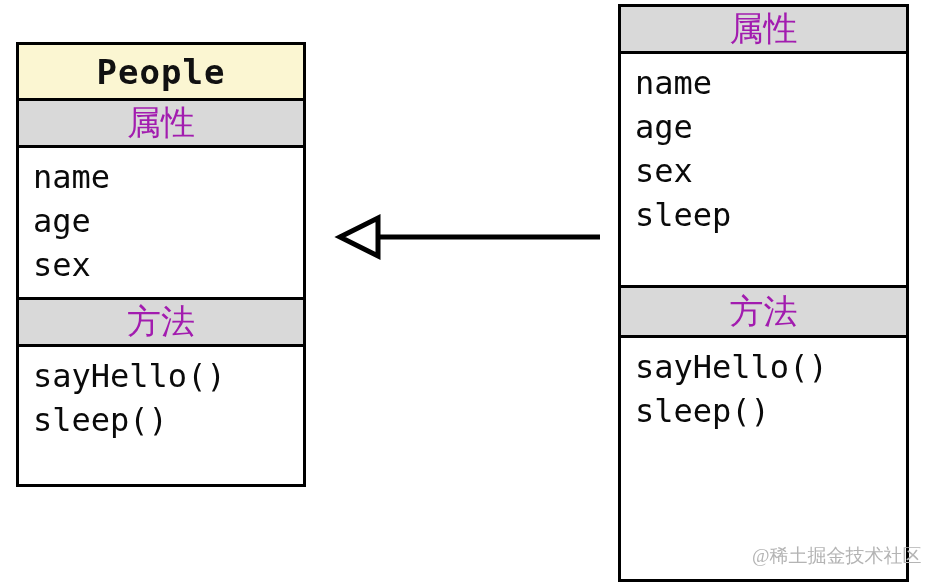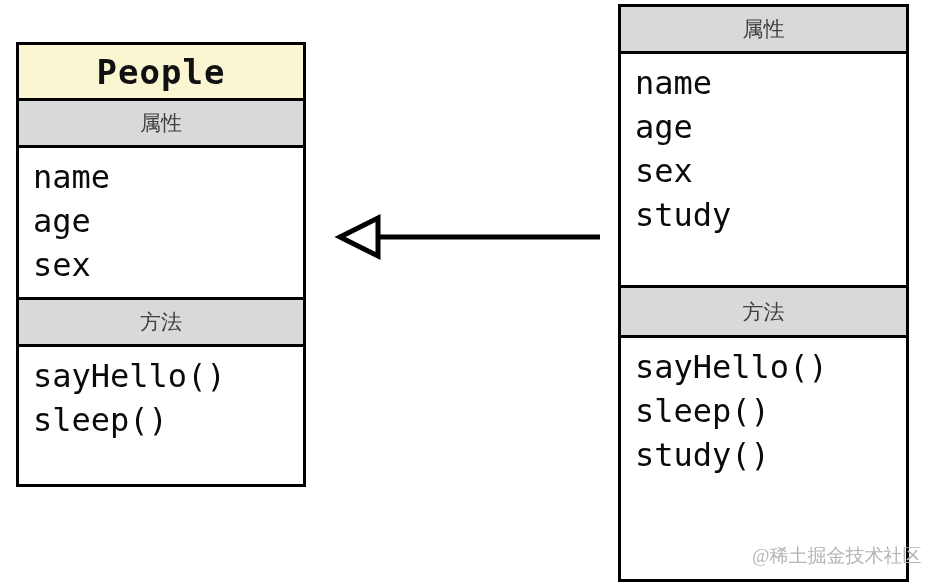--- a/index.html
+++ b/index.html
@@ -34,22 +34,22 @@
     letter-spacing:1px;
   }
   .people .class-title{height:56px;}
   .student .class-title{height:60px;}
 
   .section-label{
     background:var(--section-fill);
     border-bottom:3px solid var(--border);
     display:flex;align-items:center;justify-content:center;
     font-family:"DejaVu Sans","Liberation Sans",sans-serif;
-    font-size:21px;
-    color:#404040;
+    font-size:34px;
+    color:#a21caf;
   }
   .people .section-label{height:47px;}
   .student .section-label.attrs{height:47px;}
   .student .section-label.methods{height:50px;}
 
   .members{
     padding:7px 14px 0 14px;
     font-size:32px;
     color:#0a0a0a;
   }
@@ -97,25 +97,24 @@
     <line x1="48" y1="27" x2="270" y2="27" stroke="#000" stroke-width="5"></line>
     <polygon points="10,27 48,8 48,46" fill="#fff" stroke="#000" stroke-width="5" stroke-linejoin="miter"></polygon>
   </svg>
 
   <div class="class-box student">
     <div class="section-label attrs">属性</div>
     <div class="members attrs">
       <div class="member">name</div>
       <div class="member">age</div>
       <div class="member">sex</div>
-      <div class="member">study</div>
+      <div class="member">sleep</div>
     </div>
     <div class="section-label methods">方法</div>
     <div class="members methods">
       <div class="member">sayHello()</div>
       <div class="member">sleep()</div>
-      <div class="member">study()</div>
     </div>
   </div>
 
   <div class="watermark">@稀土掘金技术社区</div>
 
 </div>
 
 </body></html>

